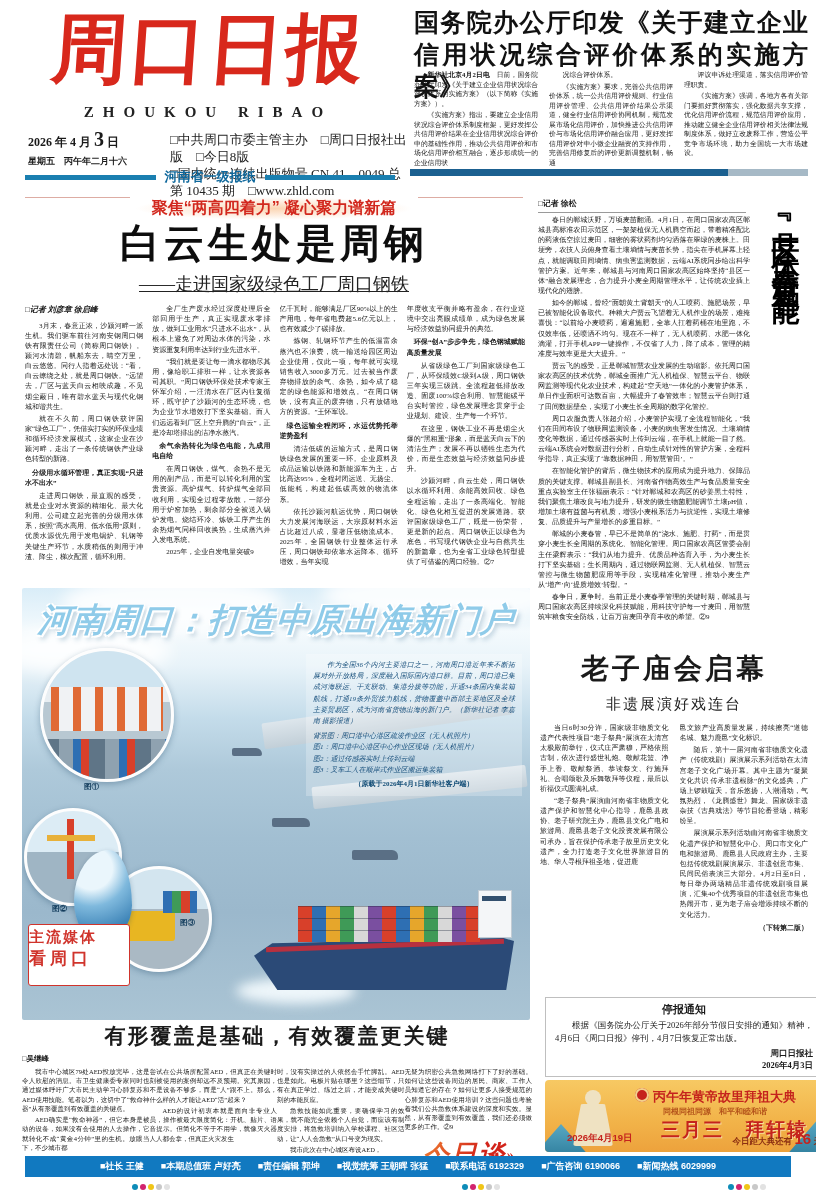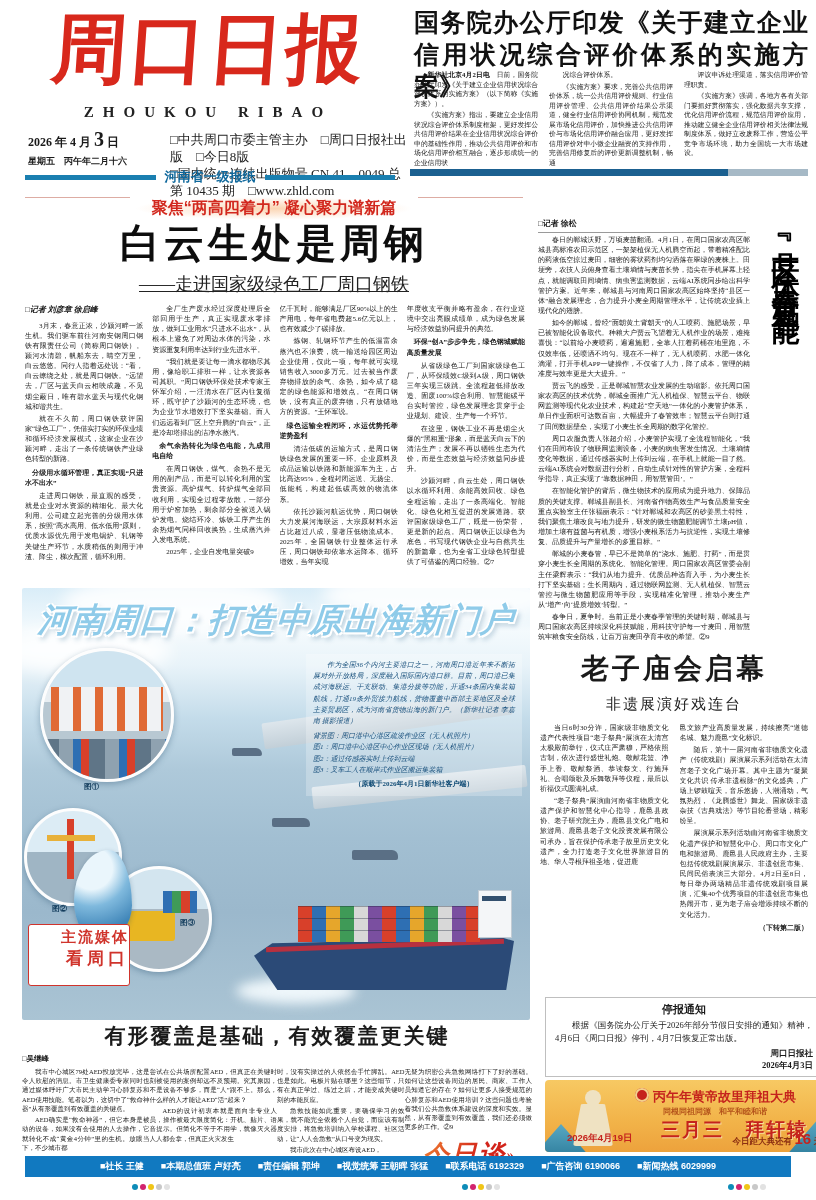--- a/index.html
+++ b/index.html
@@ -59,21 +59,21 @@
   .photo-caption{position:absolute;right:8px;top:66px;width:202px;padding:6px 7px;
                  background:rgba(255,255,255,.25);color:#174f7c;font-style:italic;
                  font-size:7px;line-height:1.6;text-align:justify;}
   .cap-line{margin:0;text-indent:0;}
   .cap-main{margin:0 0 4px;text-indent:2em;}
   .cap-src{margin-top:3px;font-weight:bold;text-align:center;font-style:normal;color:#0e4a74;}
   .inset{position:absolute;border-radius:50%;border:3px solid #fdfdfd;
          box-shadow:0 2px 6px rgba(30,70,100,.35);overflow:hidden;}
   .inset-label{position:absolute;font-size:7.5px;color:#123c5c;font-weight:bold;}
   .badge{position:absolute;left:6px;top:336px;width:100px;height:54px;background:#fff;
-         border:1px solid #d0342c;border-radius:3px;padding:3px 0;text-align:right;
+         border:1px solid #d0342c;border-radius:3px;padding:3px 0;text-align:left;
          font-family:"Liberation Sans",sans-serif;}
   .badge-l1{font-size:15px;font-weight:900;color:#d0342c;letter-spacing:2px;}
   .badge-l2{font-size:17px;font-weight:900;color:#d0342c;letter-spacing:4px;}
   .pier{position:absolute;background:linear-gradient(180deg,#dde6ec,#c2cfd8);border-radius:2px;}
   .boat{position:absolute;background:#5a6f85;border-radius:2px 6px 2px 2px;}
   .wave{position:absolute;left:52px;top:262px;width:58px;height:92px;
         background:radial-gradient(circle at 30% 20%,#eaf6fc 0 25%,#7fb9dd 45%,#3f85b8 75%,#2c6da0);
         border-radius:60% 40% 55% 45%/55% 60% 40% 45%;box-shadow:0 2px 5px rgba(30,70,100,.3);}
   .ship{position:absolute;left:232px;top:298px;width:268px;height:118px;}
   .ship-hull{position:absolute;left:0;bottom:14px;width:260px;height:52px;background:#2b4a77;
@@ -85,21 +85,21 @@
                   #3f9a57 42px 56px,#d8d8d8 56px 70px,#7a4fa0 70px 84px);}
   .ship-containers:after{content:"";position:absolute;inset:0;
        background:repeating-linear-gradient(0deg,transparent 0 11px,rgba(20,30,50,.35) 11px 12px);}
   .ship-bridge{position:absolute;right:10px;bottom:66px;width:32px;height:46px;background:#f4f6f8;
                border:1px solid #c3ccd4;}
   .ship-bridge:after{content:"";position:absolute;left:3px;top:5px;width:24px;height:5px;background:#33506e;}
   .ship-wake{position:absolute;left:-18px;bottom:0;width:120px;height:26px;background:#eef6fa;
              border-radius:50%;filter:blur(6px);}
 
   
-  .county{left:538px;top:198px;width:272px;height:450px;margin-top:20px;}
+  .county{left:538px;top:198px;width:272px;height:450px;}
   .county-byline{position:absolute;left:0;top:0;width:208px;font-size:8px;font-weight:bold;
                  border-bottom:1px solid #9a9a9a;padding-bottom:3px;}
   .county-text{position:absolute;left:0;top:17px;width:212px;height:432px;overflow:hidden;}
   .county-vert{position:absolute;right:0;top:6px;height:442px;width:50px;
                writing-mode:vertical-rl;text-orientation:upright;font-size:28px;font-weight:900;
                letter-spacing:7px;line-height:50px;color:#000;}
 
   
   .laozi{left:540px;top:650px;width:268px;}
   .laozi-headline{text-align:center;font-size:28px;font-weight:900;letter-spacing:3px;margin:0;}

